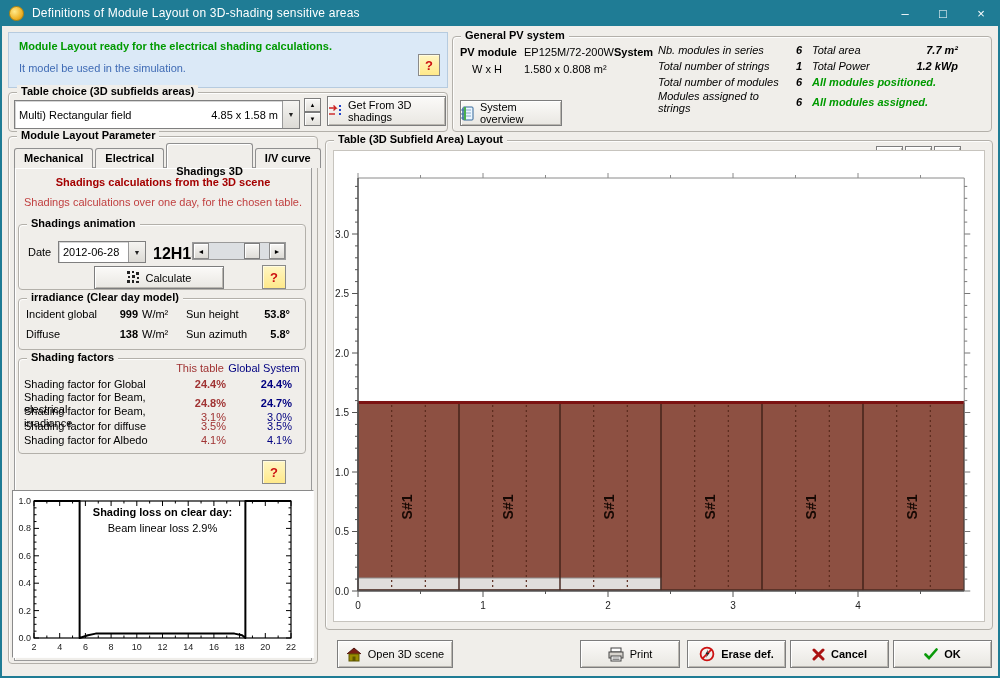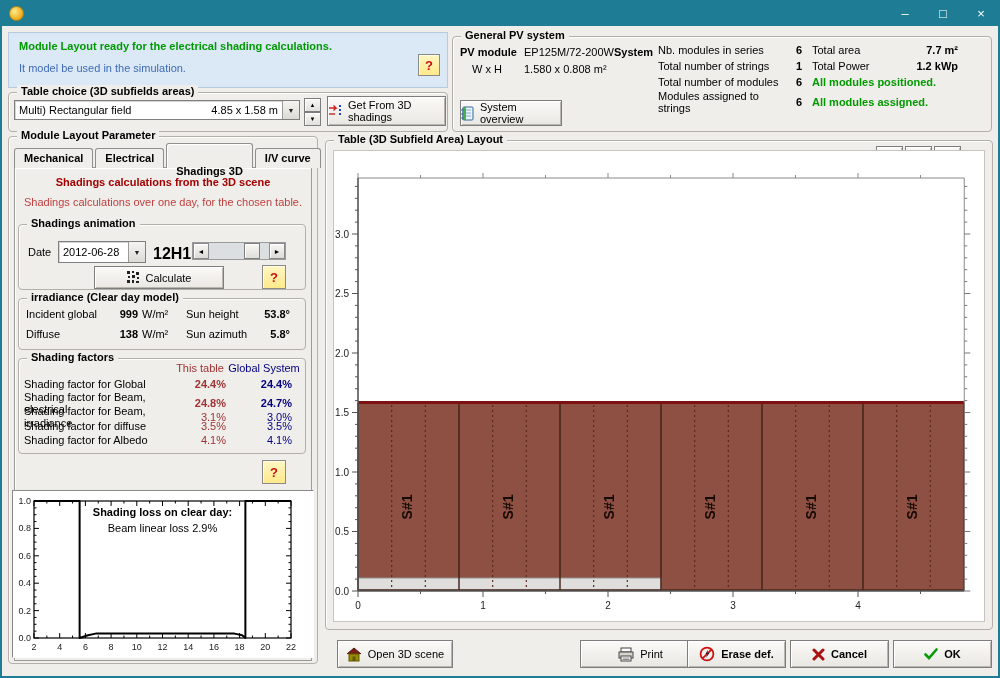--- a/index.html
+++ b/index.html
@@ -64,55 +64,56 @@
   
   .sf-head{position:absolute;left:24px;top:362px;width:276px;display:grid;grid-template-columns:1fr 56px 72px;}
   .sf-head .c1{text-align:center;color:#a03333;}
   .sf-head .c2{text-align:center;color:#000080;}
   .sf-rows{position:absolute;left:24px;top:377px;width:276px;}
   .sf-row{display:grid;grid-template-columns:1fr 50px 68px;height:14px;align-items:center;}
   .sf-row .v1{text-align:right;color:#a03333;padding-right:6px;}
   .sf-row .v2{text-align:right;color:#000080;padding-right:8px;}
   .sf-row.bold .v1,.sf-row.bold .v2{font-weight:bold;}
   
-  .pv-rows{position:absolute;left:658px;top:42px;width:330px;}
+  .pv-rows{position:absolute;left:658px;top:42px;width:330px;font-style:italic;}
   .pv-row{display:grid;grid-template-columns:128px 16px 10px 1fr;height:16px;align-items:center;}
   .pv-row .num{text-align:right;font-weight:bold;}
   .pv-right{display:flex;}
   .pv-right .rl{width:88px;}
   .pv-right .rv{width:58px;text-align:right;font-weight:bold;}
   .pv-right .status{color:#009a00;font-weight:bold;}
   
   .ico{display:inline-block;line-height:0;}
   text{user-select:none;}
 </style>
 </head>
 <body>
 
 <div class="window">
 
   <div class="titlebar">
     <span class="app-icon"></span>
+    <span class="title">Definitions of Module Layout on 3D-shading sensitive areas</span>
     <div class="winbtns">
       <span class="winbtn">–</span>
       <span class="winbtn">□</span>
       <span class="winbtn">×</span>
     </div>
   </div>
 
   <div class="msg-panel">
     <div class="msg-green">Module Layout ready for the electrical shading calculations.</div>
     <div class="msg-blue">It model be used in the simulation.</div>
   </div>
   <div class="helpbtn" style="left:418px;top:54px;width:22px;height:22px;">?</div>
 
   <div class="groupbox" style="left:8px;top:92px;width:440px;height:40px;">
     <span class="legend">Table choice  (3D subfields areas)</span>
   </div>
-  <div class="combo" style="left:14px;top:100px;width:286px;height:20px;">
+  <div class="combo" style="left:14px;top:100px;width:286px;height:29px;">
     <span class="ctext">Multi) Rectangular field</span>
     <span class="csize">4.85 x   1.58 m</span>
     <span class="combo-arrow">▼</span>
   </div>
   <div class="spinner" style="left:304px;top:98px;">
     <span class="spinbtn">▲</span>
     <span class="spinbtn">▼</span>
   </div>
   <div class="btn" style="left:327px;top:96px;width:119px;height:30px;">
     <span class="ico"><svg width="14" height="14" viewBox="0 0 14 14">
@@ -579,21 +580,21 @@
   </div>
 
   <div class="btn" style="left:337px;top:640px;width:116px;height:28px;">
     <span class="ico"><svg width="16" height="15" viewBox="0 0 16 15">
           <path d="M1 7 L8 1 L15 7" fill="#7a1e14" stroke="#4d120c"></path>
           <rect x="3" y="7" width="10" height="7" fill="#9a8c00" stroke="#5e5600"></rect>
           <rect x="6.5" y="9.5" width="3" height="4.5" fill="#5e5600"></rect>
         </svg></span>
     <span>Open 3D scene</span>
   </div>
-  <div class="btn" style="left:580px;top:640px;width:121px;height:28px;">
+  <div class="btn" style="left:580px;top:640px;width:100px;height:28px;">
     <span class="ico"><svg width="16" height="15" viewBox="0 0 16 15">
           <rect x="3" y="1" width="10" height="4" fill="#fff" stroke="#444"></rect>
           <rect x="1" y="5" width="14" height="6" fill="#d8d5cf" stroke="#444"></rect>
           <rect x="3" y="9" width="10" height="5" fill="#fff" stroke="#444"></rect>
           <line x1="4.5" y1="11" x2="11.5" y2="11" stroke="#888"></line>
           <line x1="4.5" y1="12.5" x2="11.5" y2="12.5" stroke="#888"></line>
         </svg></span>
     <span>Print</span>
   </div>
   <div class="btn" style="left:687px;top:640px;width:99px;height:28px;font-weight:bold;">

